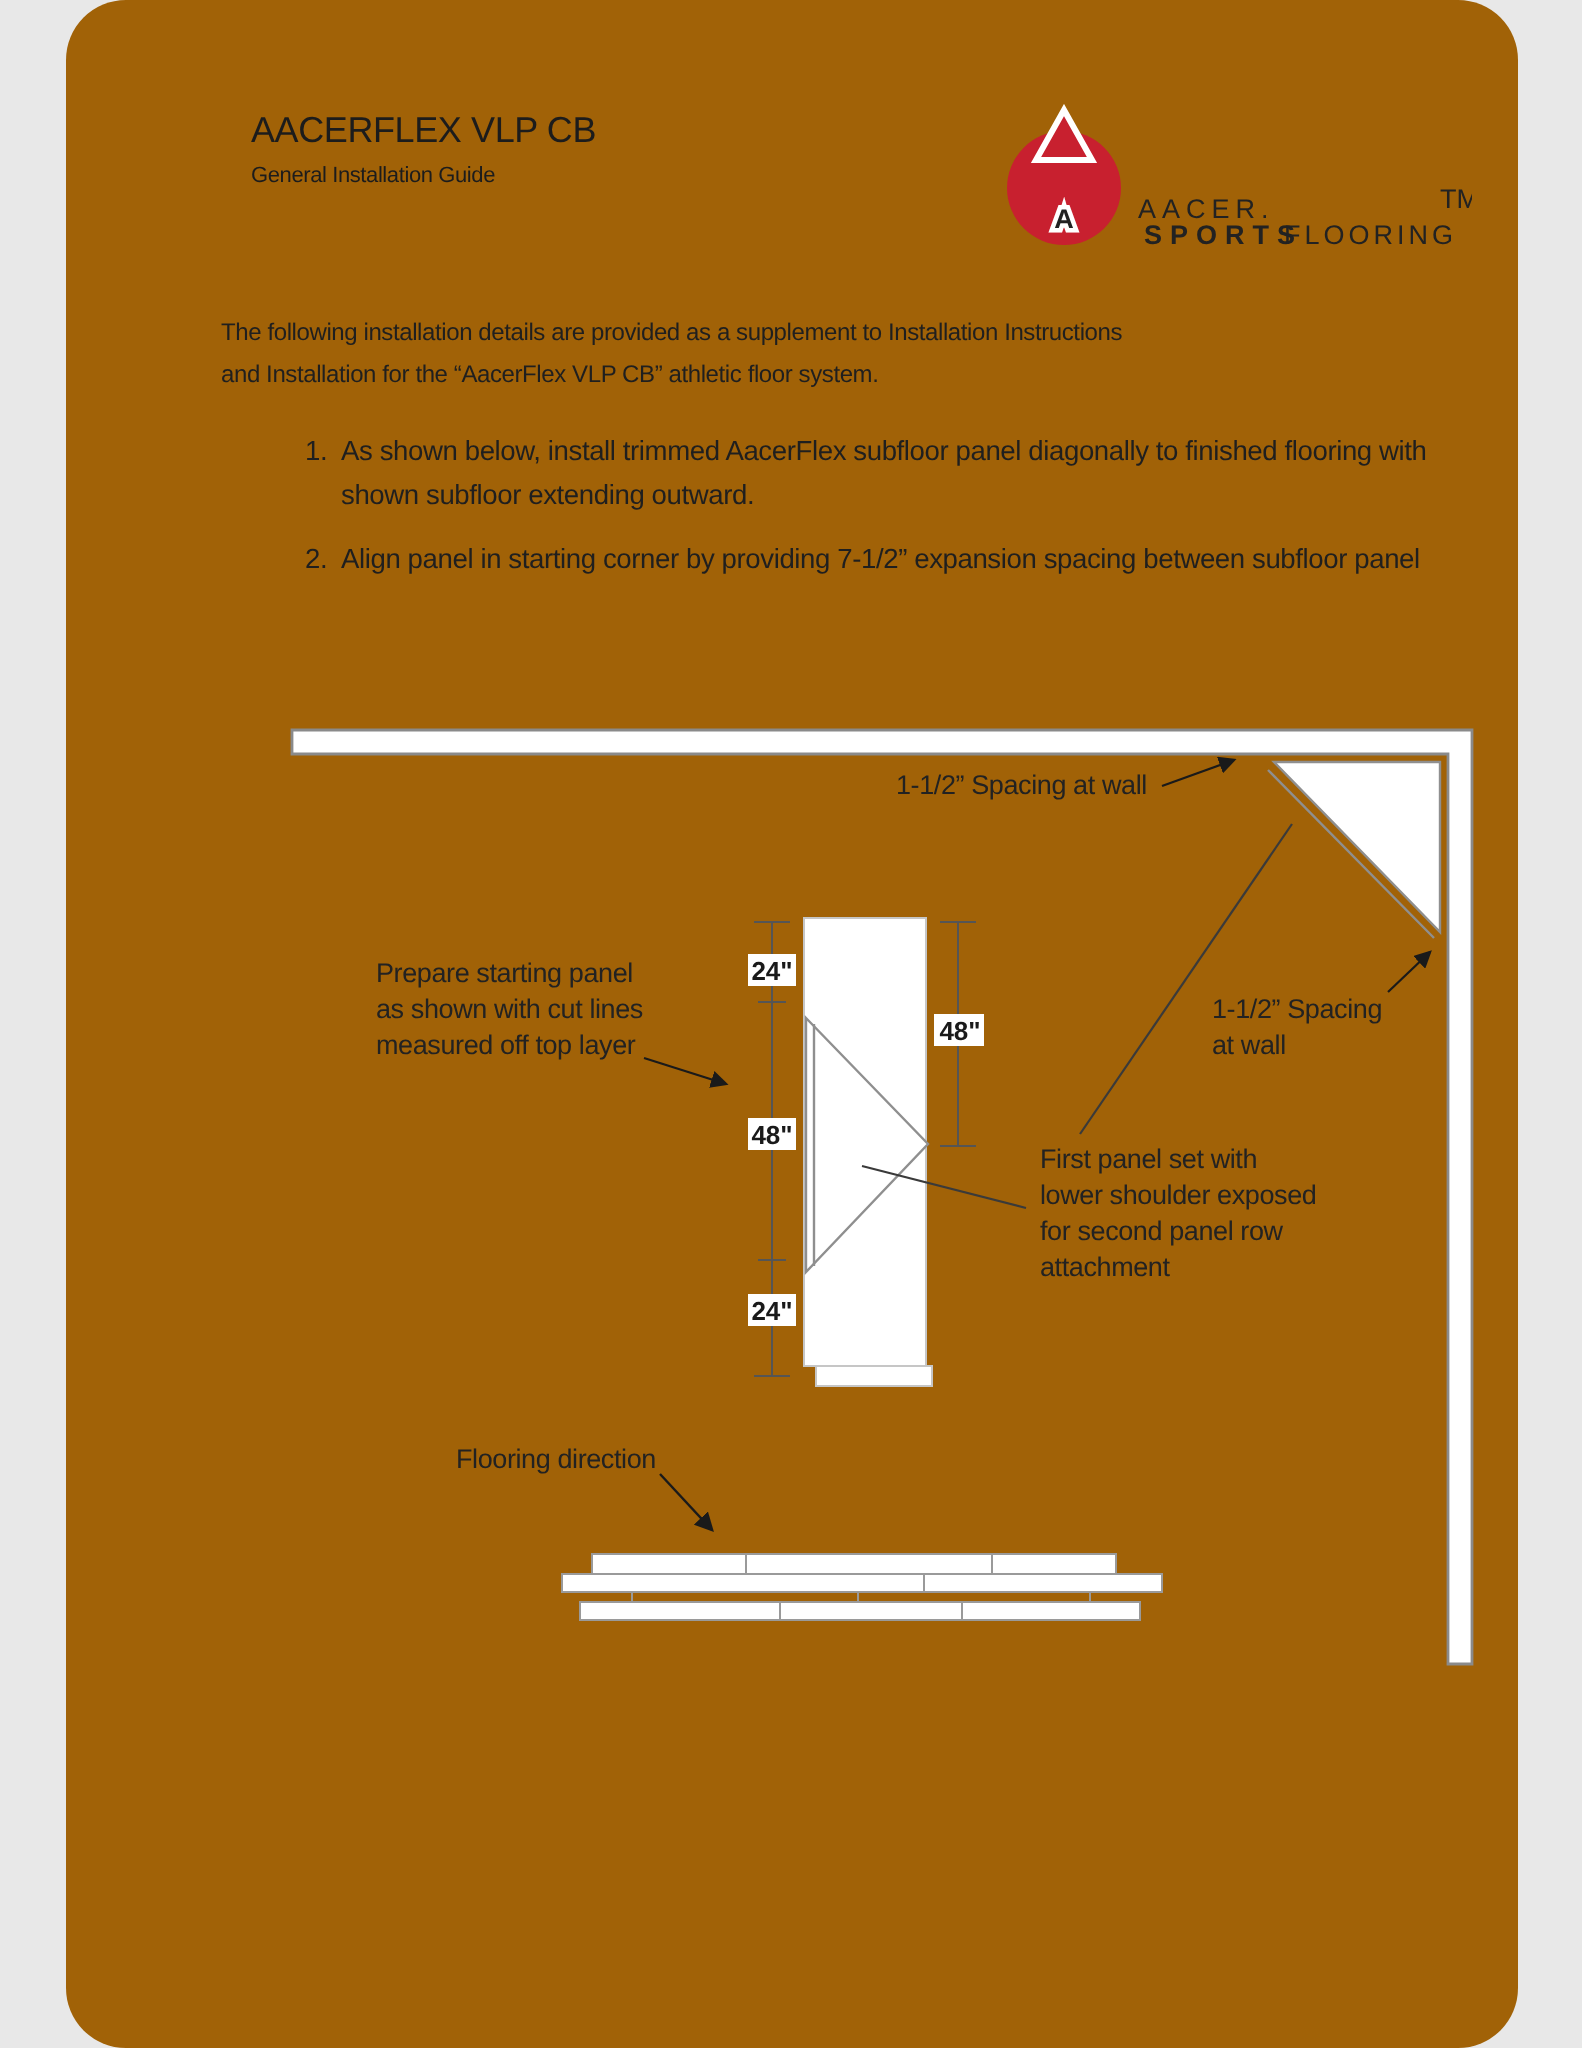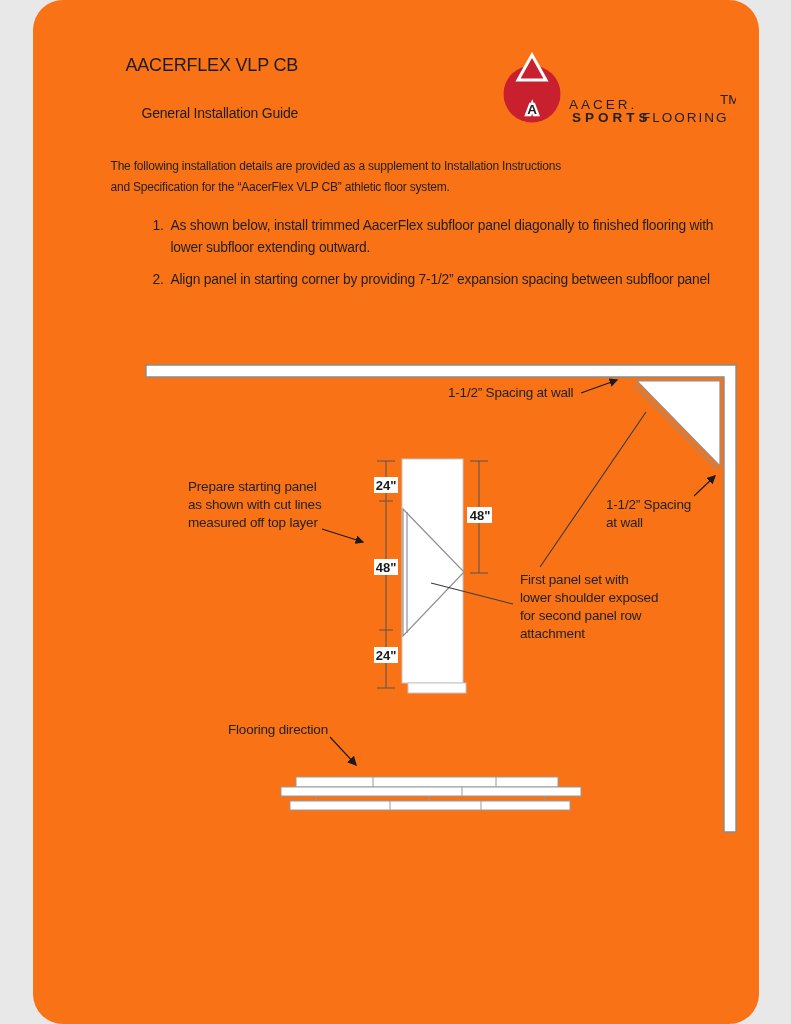--- a/index.html
+++ b/index.html
@@ -1,24 +1,24 @@
 <!DOCTYPE html>
 <html><head>
 <meta charset="utf-8">
 <style>
   html,body{margin:0;padding:0;background:#e8e8e8;}
   .page{
-    position:relative;width:726px;height:1024px;background:#f97316;
+    position:relative;width:726px;height:1024px;background:#a16207;
     font-family:"Liberation Sans",sans-serif;color:#1f1f1f;overflow:hidden;
     margin:0 auto;
     border-radius:30px;
   }
   .abs{position:absolute;white-space:nowrap;}
   .doc-title{left:93px;top:55px;font-size:18px;letter-spacing:-0.2px;color:#1c1c1c;}
-  .doc-subtitle{left:109px;top:82px;font-size:14px;letter-spacing:-0.2px;color:#1c1c1c;margin-top:23px;}
+  .doc-subtitle{left:93px;top:82px;font-size:11px;letter-spacing:-0.2px;color:#1c1c1c;}
   .intro{left:78px;top:156px;font-size:12px;letter-spacing:-0.2px;line-height:21px;}
   .step{font-size:13.8px;letter-spacing:-0.2px;line-height:21.5px;}
   .step .num{position:absolute;left:120px;}
   .step .txt{position:absolute;left:138px;}
   .step1{top:215px;}
   .step2{top:269px;}
   svg text{font-family:"Liberation Sans",sans-serif;fill:#222222;font-size:13.5px;letter-spacing:-0.2px;}
   svg text.dim{font-weight:bold;font-size:13px;letter-spacing:0;text-anchor:middle;fill:#1a1a1a;}
   .logo-svg{position:absolute;left:463px;top:52px;}
   .diagram-svg{position:absolute;left:0;top:0;}
@@ -38,28 +38,28 @@
       <polygon points="36,3 50,28 22,28" fill="#c8202f" stroke="#ffffff" stroke-width="3"></polygon>
     </g>
     <text x="73" y="57" font-family="Liberation Serif, serif" font-size="37" fill="#231f20" style="letter-spacing:3px">AACER.</text>
     <text x="224" y="52" font-size="6.5" fill="#9b9b9b" style="letter-spacing:0">TM</text>
     <text x="76" y="70" font-size="10" font-weight="bold" fill="#c8202f" style="letter-spacing:4px">SPORTS</text>
     <text x="146" y="70" font-size="10" fill="#a7a9ac" style="letter-spacing:2px">FLOORING</text>
   </svg>
 
   <div class="abs intro">
     <div>The following installation details are provided as a supplement to Installation Instructions</div>
-    <div>and Specification for the “AacerFlex VLP CB” athletic floor system.</div>
+    <div>and Installation for the “AacerFlex VLP CB” athletic floor system.</div>
   </div>
 
   <div class="abs step step1" style="left:0;width:791px;">
     <div class="num">1.</div>
     <div class="txt">
       <div>As shown below, install trimmed AacerFlex subfloor panel diagonally to finished flooring with</div>
-      <div>lower subfloor extending outward.</div>
+      <div>shown subfloor extending outward.</div>
     </div>
   </div>
   <div class="abs step step2" style="left:0;width:791px;">
     <div class="num">2.</div>
     <div class="txt">
       <div>Align panel in starting corner by providing 7-1/2” expansion spacing between subfloor panel</div>
     </div>
   </div>
 
   <svg class="diagram-svg" width="791" height="1024" viewBox="0 0 791 1024">

